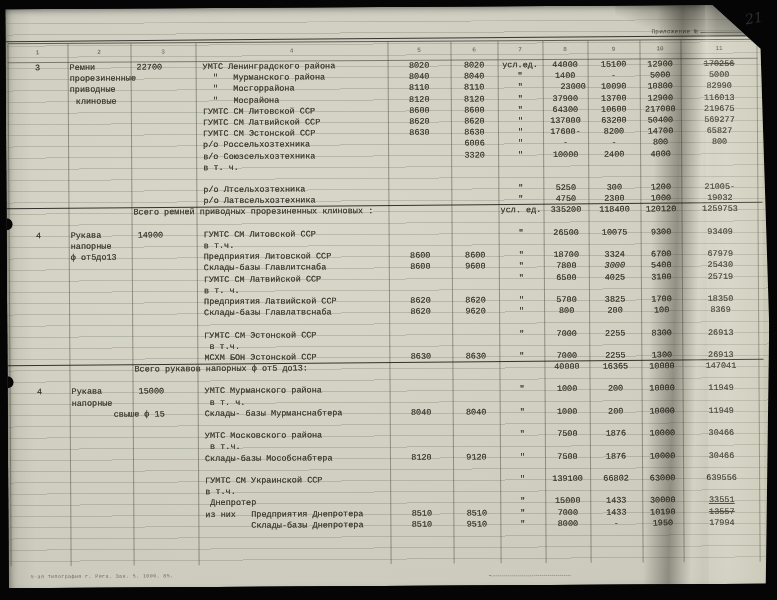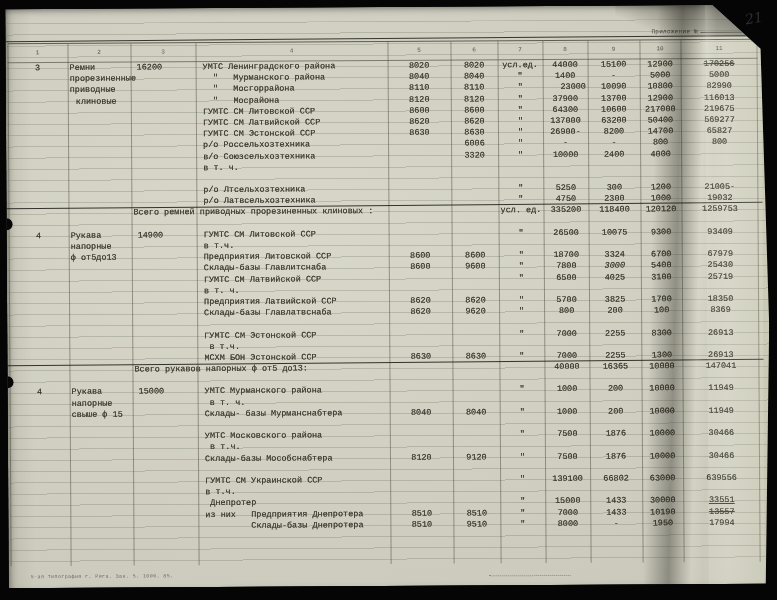--- a/index.html
+++ b/index.html
@@ -98,21 +98,21 @@
           <div class="hcell">7</div>
           <div class="hcell">8</div>
           <div class="hcell">9</div>
           <div class="hcell">10</div>
           <div class="hcell">11</div>
         </div>
       <div class="body">
           <div class="row">
             <div class="cell c1" style="grid-column: 1;">3</div>
             <div class="cell c2" style="grid-column: 2;">Ремни</div>
-            <div class="cell c3" style="grid-column: 3;">16200</div>
+            <div class="cell c3" style="grid-column: 3;">22700</div>
             <div class="cell c4" style="grid-column: 4;">УМТС Ленинградского района</div>
             <div class="cell c5" style="grid-column: 5;">8020</div>
             <div class="cell c6" style="grid-column: 6;">8020</div>
             <div class="cell c7" style="grid-column: 7;">усл.ед.</div>
             <div class="cell c8" style="grid-column: 8;">44000</div>
             <div class="cell c9" style="grid-column: 9;">15100</div>
             <div class="cell c10" style="grid-column: 10;">12900</div>
             <div class="cell c11 struck" style="grid-column: 11;">170256</div>
           </div>
           <div class="row">
@@ -166,21 +166,21 @@
             <div class="cell c8" style="grid-column: 8;">137000</div>
             <div class="cell c9" style="grid-column: 9;">63200</div>
             <div class="cell c10" style="grid-column: 10;">50400</div>
             <div class="cell c11" style="grid-column: 11;">569277</div>
           </div>
           <div class="row">
             <div class="cell c4" style="grid-column: 4;">ГУМТС СМ Эстонской ССР</div>
             <div class="cell c5" style="grid-column: 5;">8630</div>
             <div class="cell c6" style="grid-column: 6;">8630</div>
             <div class="cell c7" style="grid-column: 7;">"</div>
-            <div class="cell c8" style="grid-column: 8;">26900-</div>
+            <div class="cell c8" style="grid-column: 8;">17600-</div>
             <div class="cell c9" style="grid-column: 9;">8200</div>
             <div class="cell c10" style="grid-column: 10;">14700</div>
             <div class="cell c11" style="grid-column: 11;">65827</div>
           </div>
           <div class="row">
             <div class="cell c4" style="grid-column: 4;">р/о Россельхозтехника</div>
             <div class="cell c6" style="grid-column: 6;">6006</div>
             <div class="cell c7" style="grid-column: 7;">"</div>
             <div class="cell c8" style="grid-column: 8;">-</div>
             <div class="cell c9" style="grid-column: 9;">-</div>
@@ -330,21 +330,21 @@
             <div class="cell c8" style="grid-column: 8;">1000</div>
             <div class="cell c9" style="grid-column: 9;">200</div>
             <div class="cell c10" style="grid-column: 10;">10000</div>
             <div class="cell c11" style="grid-column: 11;">11949</div>
           </div>
           <div class="row">
             <div class="cell c2" style="grid-column: 2;">напорные</div>
             <div class="cell c4" style="grid-column: 4;"> в т. ч.</div>
           </div>
           <div class="row">
-            <div class="cell c2" style="grid-column: 2;">свыше ф 15</div>
+            <div class="cell c2" style="grid-column: 2; margin-left: 42px;">свыше ф 15</div>
             <div class="cell c4" style="grid-column: 4;">Склады- базы Мурманснабтера</div>
             <div class="cell c5" style="grid-column: 5;">8040</div>
             <div class="cell c6" style="grid-column: 6;">8040</div>
             <div class="cell c7" style="grid-column: 7;">"</div>
             <div class="cell c8" style="grid-column: 8;">1000</div>
             <div class="cell c9" style="grid-column: 9;">200</div>
             <div class="cell c10" style="grid-column: 10;">10000</div>
             <div class="cell c11" style="grid-column: 11;">11949</div>
           </div>
           <div class="row"></div>

